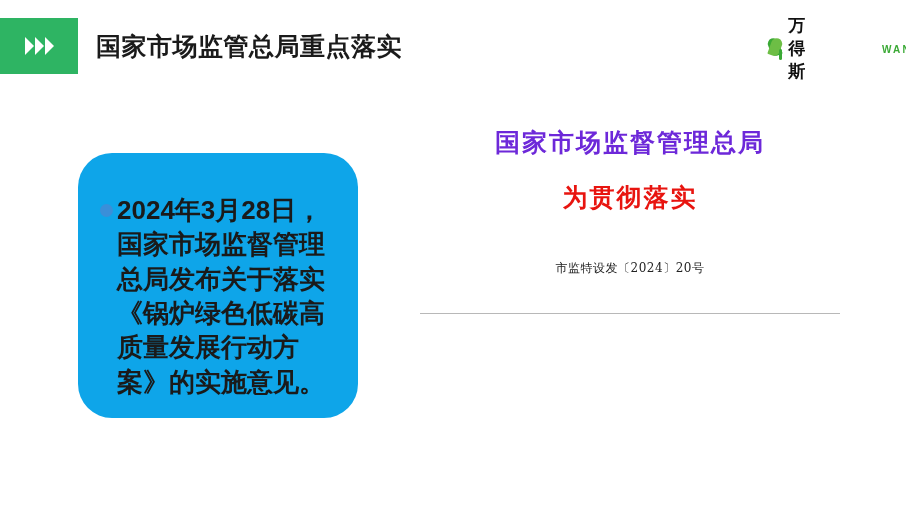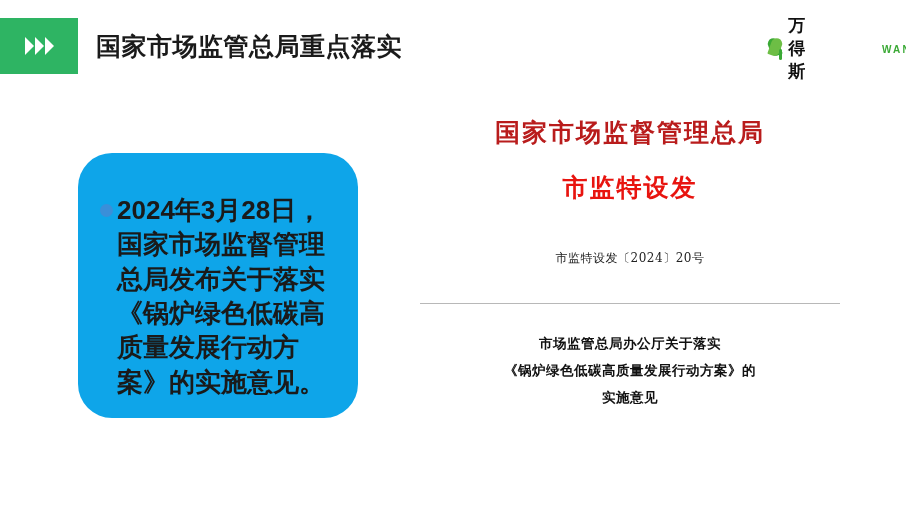--- a/index.html
+++ b/index.html
@@ -160,23 +160,23 @@
     top: 96px;
     width: 500px;
     height: 405px;
     box-sizing: border-box;
     text-align: center;
   }
   .doc-title1 {
     font-family: "DejaVu Serif", "Liberation Serif", serif;
     font-size: 25px;
     font-weight: bold;
-    color: #b91c1c;
+    color: #6d28d9;
     letter-spacing: 2px;
-    margin-top: 20px;
+    margin-top: 30px;
   }
   .doc-title2 {
     font-family: "DejaVu Serif", "Liberation Serif", serif;
     font-size: 25px;
     font-weight: bold;
     color: #e8140f;
     letter-spacing: 2px;
     margin-top: 22px;
   }
   .doc-docnum {
@@ -243,23 +243,18 @@
 
   <div class="callout">
     <div class="callout-body">
       <span class="bullet-dot"></span>
       <span class="callout-text">2024年3月28日，国家市场监督管理总局发布关于落实《锅炉绿色低碳高质量发展行动方案》的实施意见。</span>
     </div>
   </div>
 
   <div class="doc">
     <div class="doc-title1">国家市场监督管理总局</div>
-    <div class="doc-title2">市监特设发</div>
+    <div class="doc-title2">为贯彻落实</div>
     <div class="doc-docnum">市监特设发〔2024〕20号</div>
     <div class="doc-rule"></div>
-    <div class="doc-subject">
-      <div>市场监管总局办公厅关于落实</div>
-      <div>《锅炉绿色低碳高质量发展行动方案》的</div>
-      <div>实施意见</div>
-    </div>
   </div>
 
 </div>
 
 </body></html>

